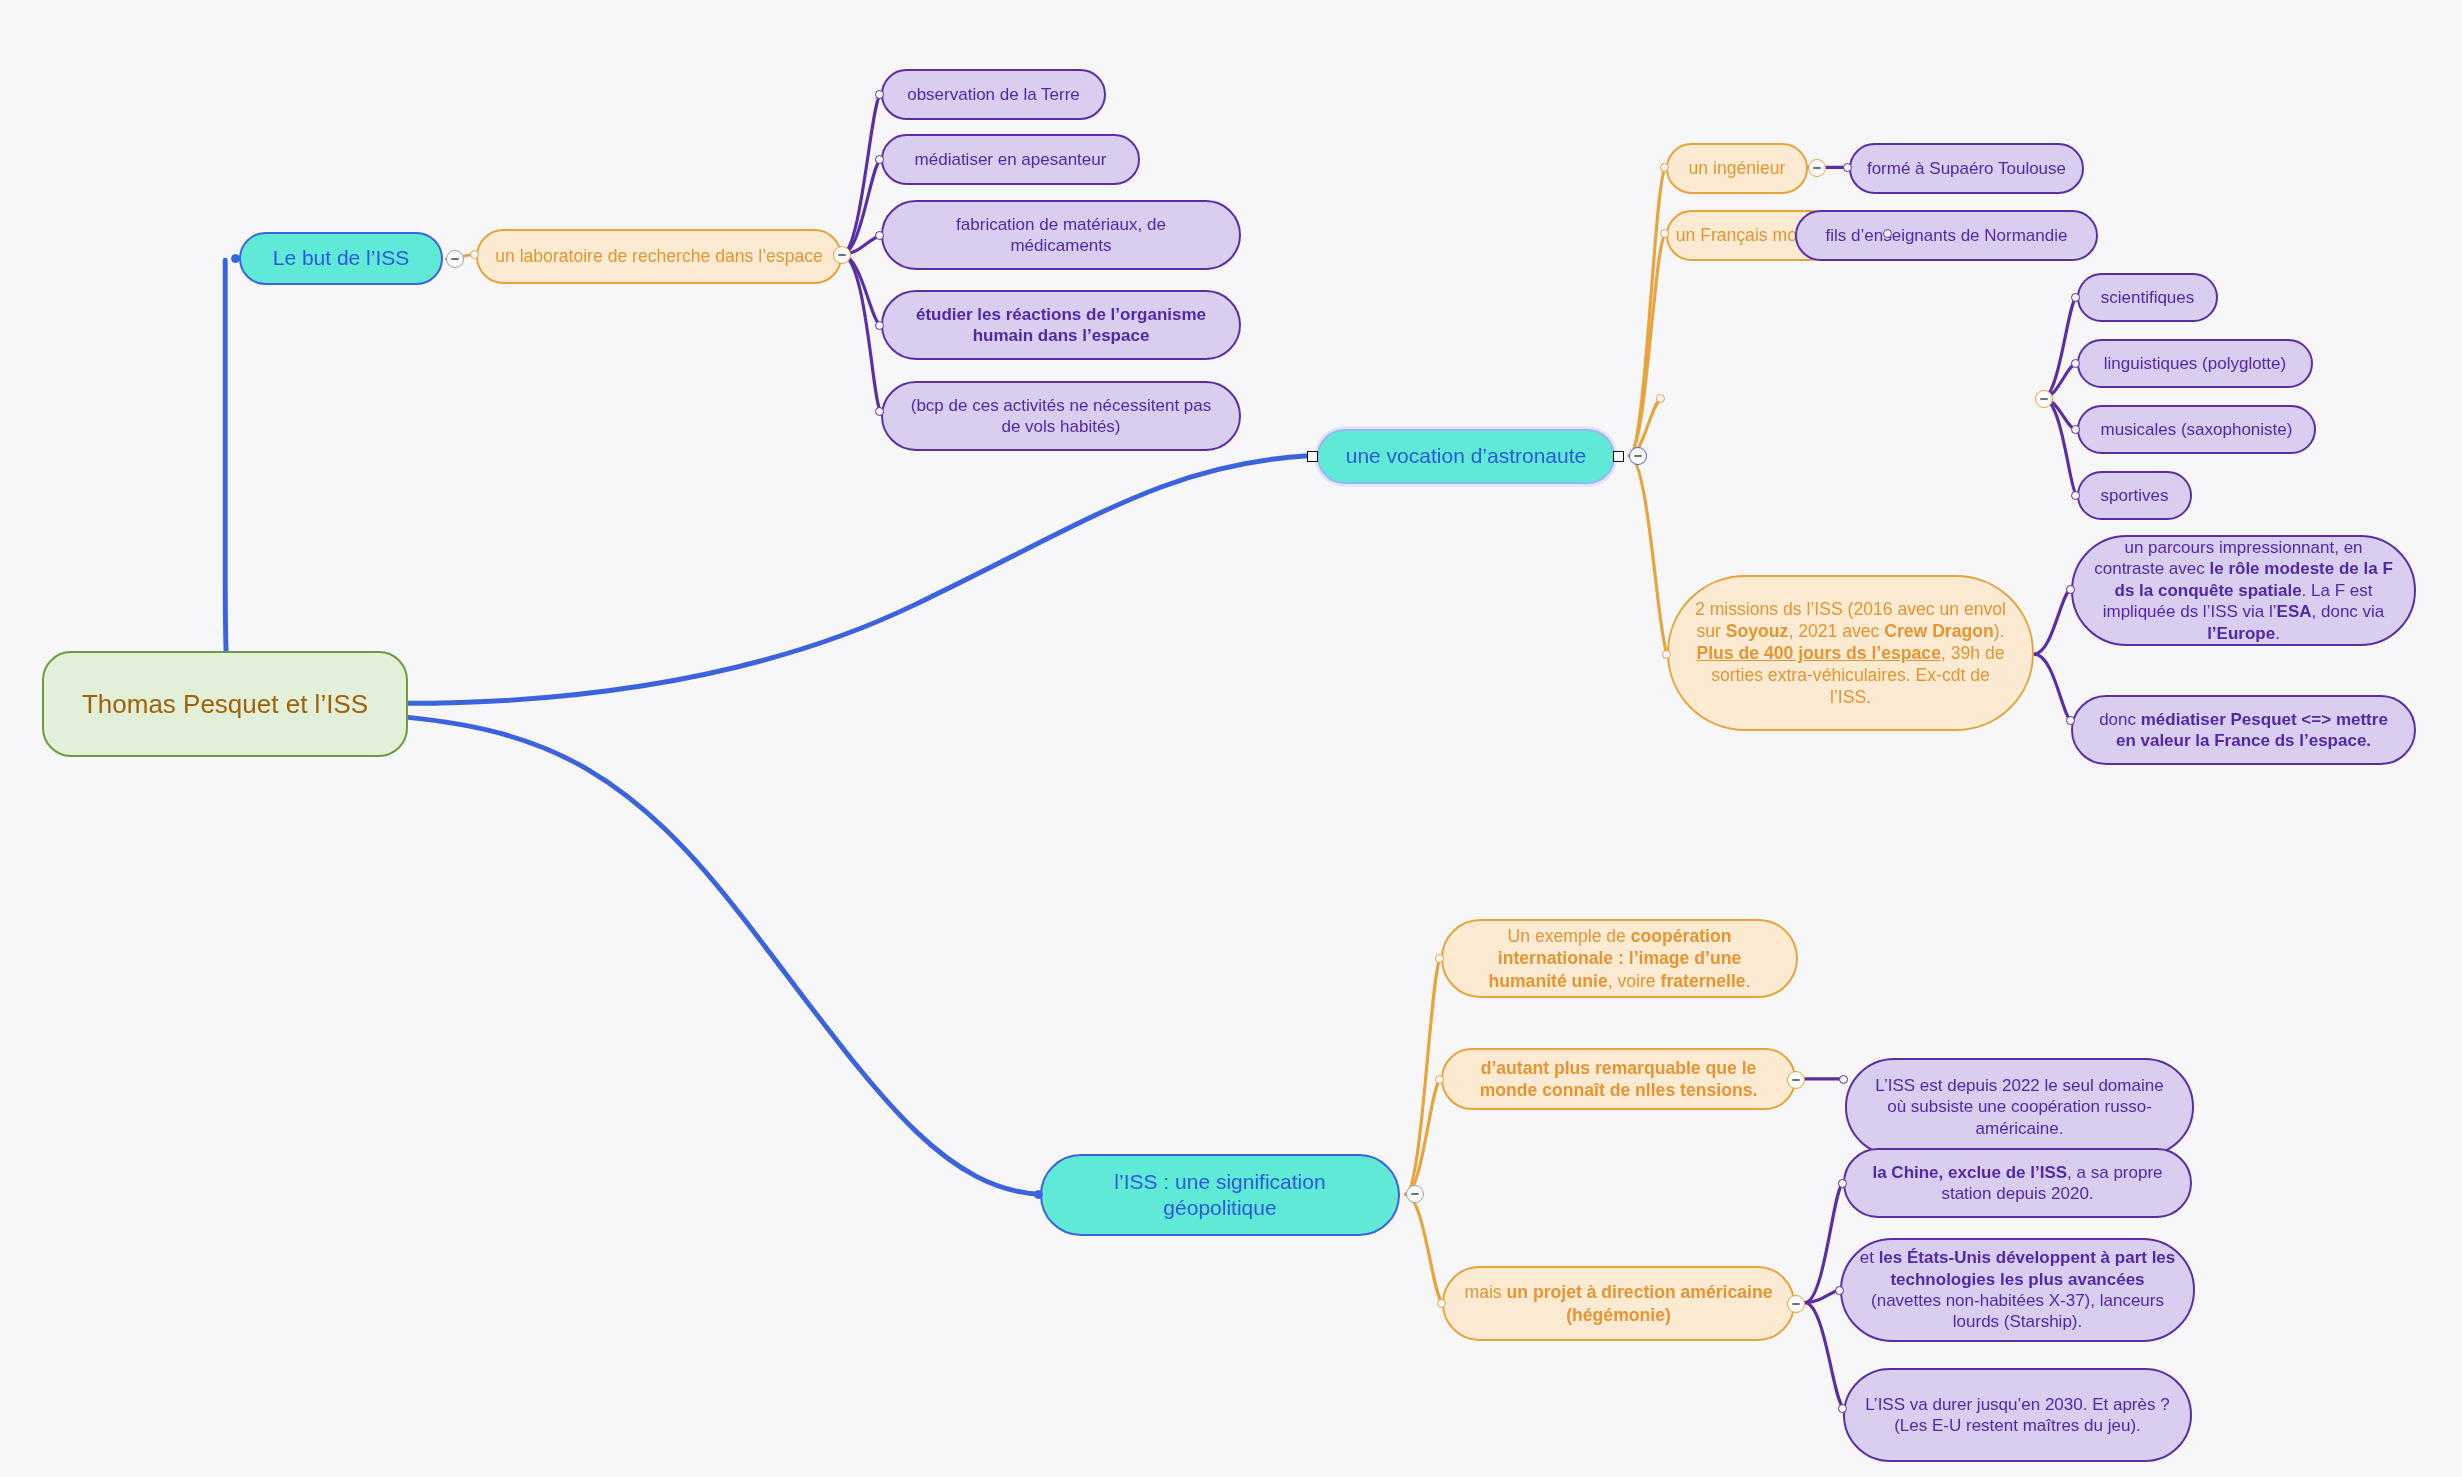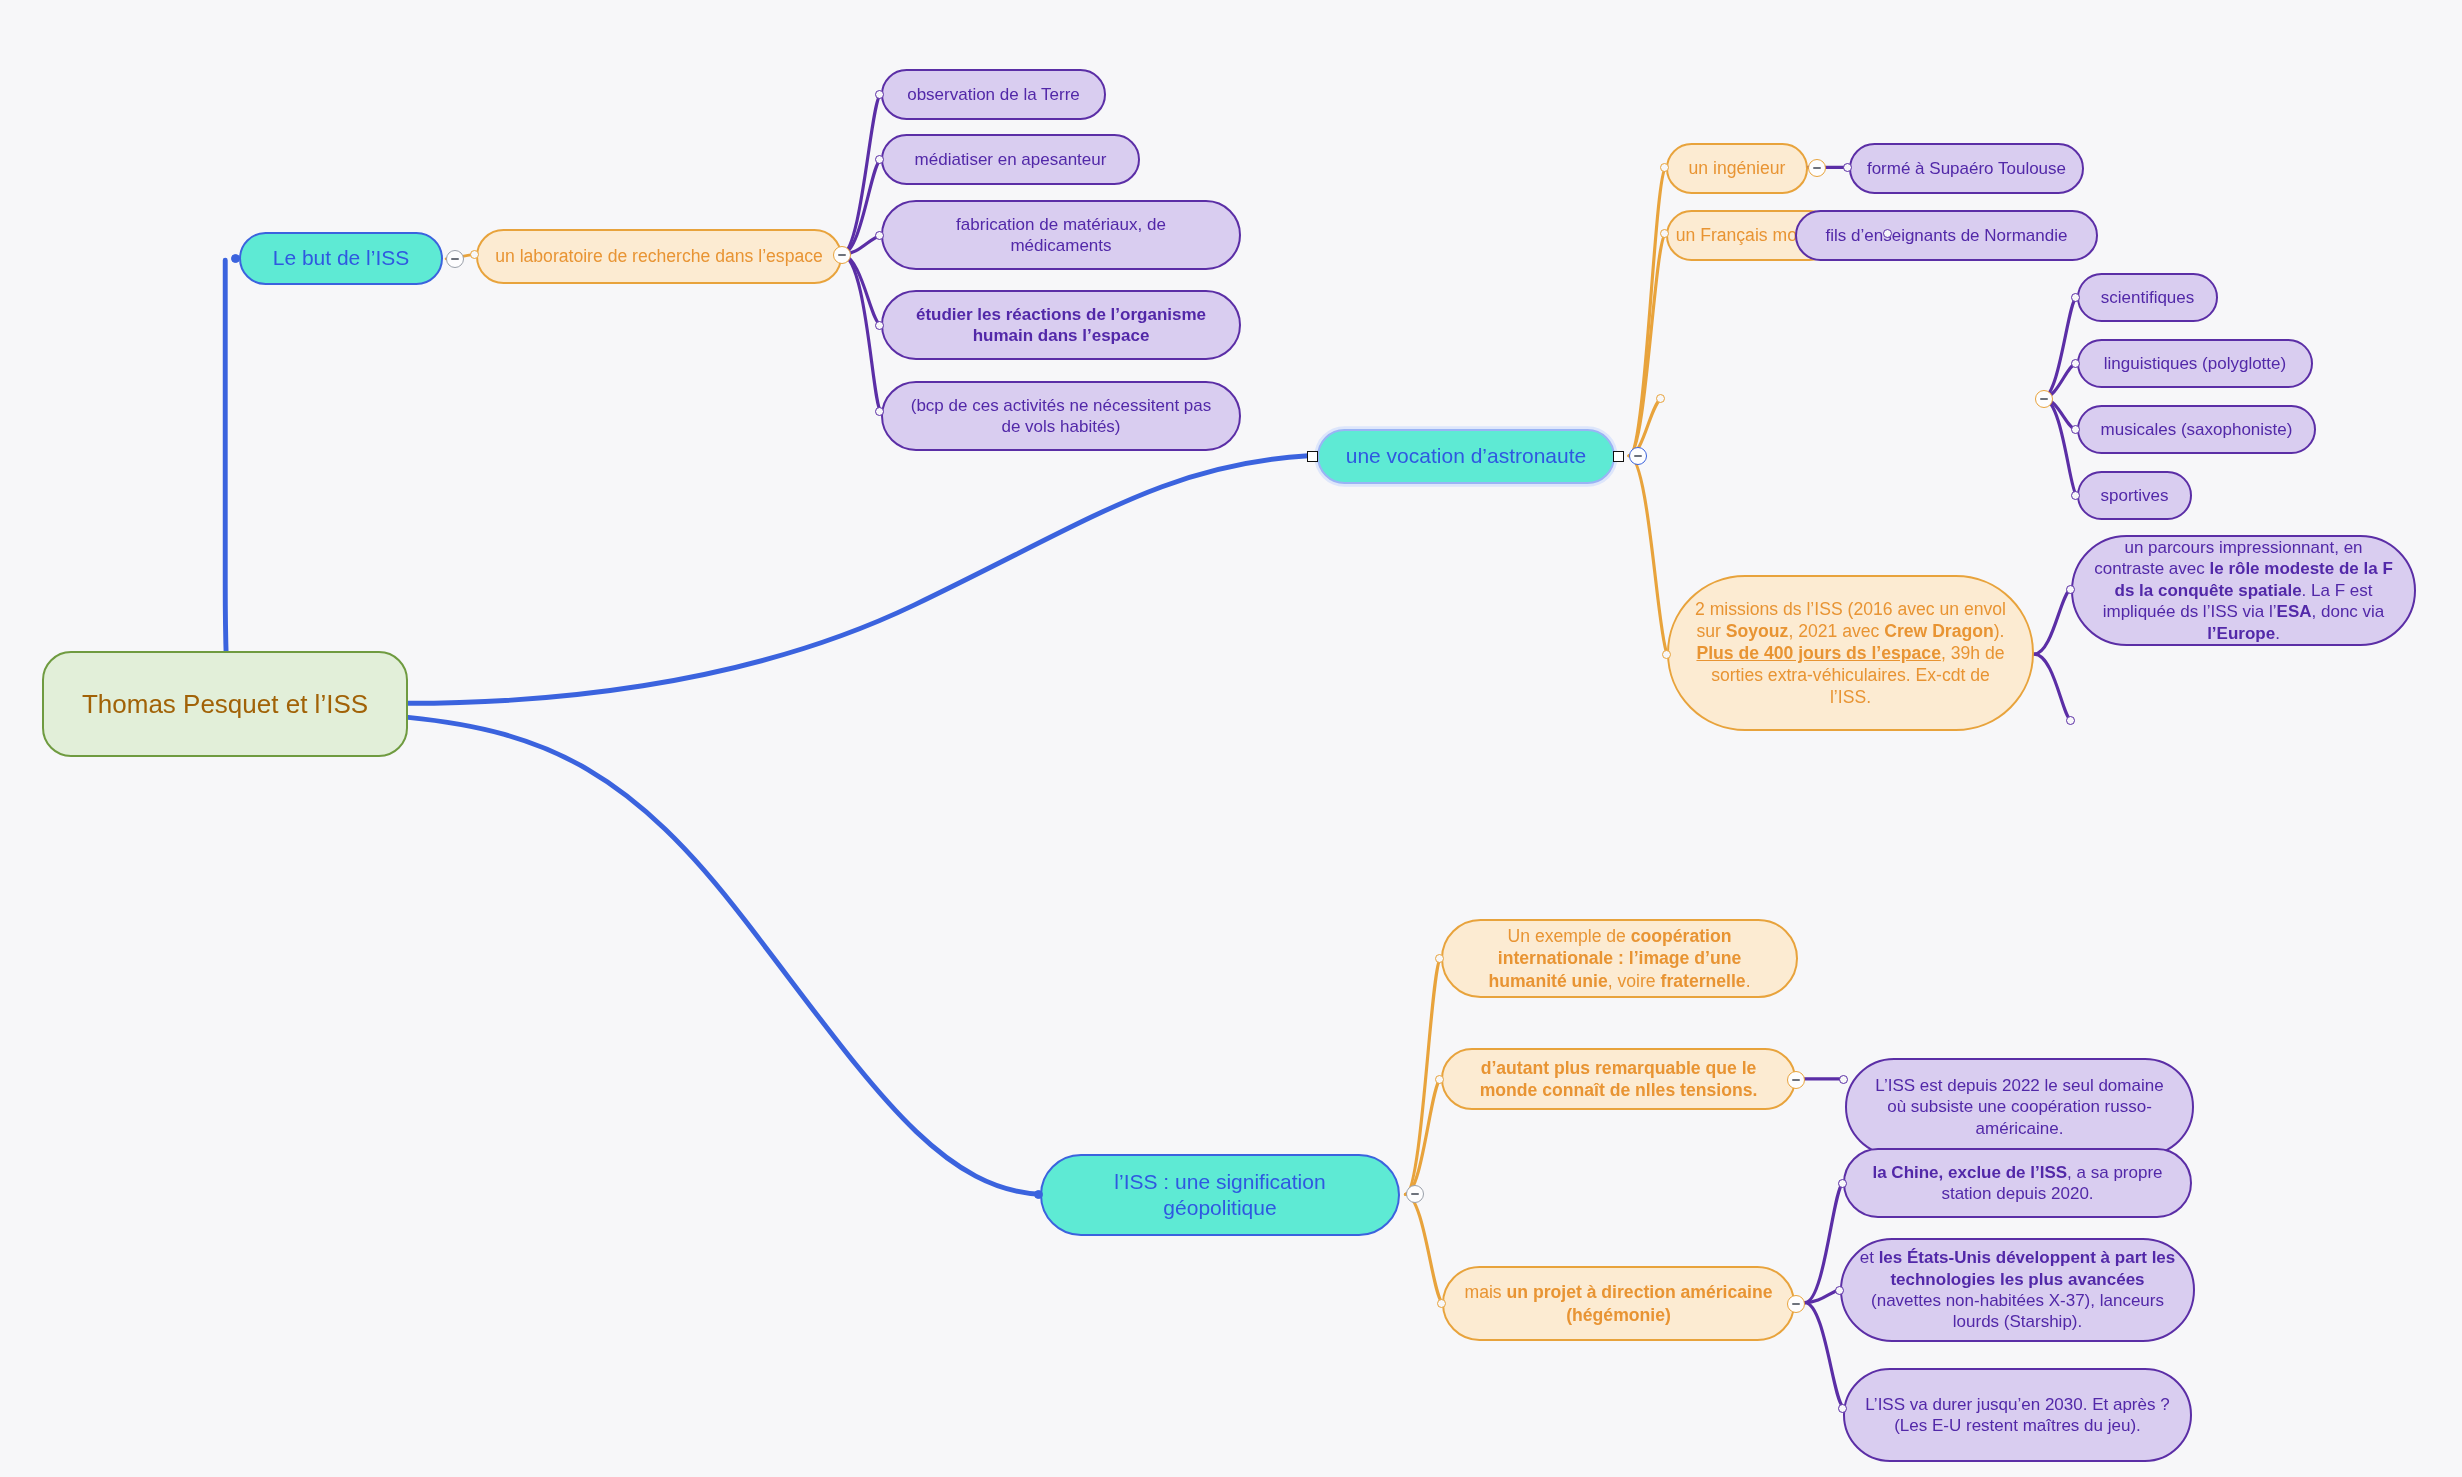--- a/index.html
+++ b/index.html
@@ -230,20 +230,23 @@
   <div class="node n-l2" style="left:1667px; top:575px; width:367px; height:156px; padding:0 19.7px;">
     <span class="txt">2 missions ds l’ISS (2016 avec un envol sur <b>Soyouz</b>, 2021 avec <b>Crew Dragon</b>). <u><b>Plus de 400 jours ds l’espace</b></u>, 39h de sorties extra-véhiculaires. Ex-cdt de l’ISS.</span>
   </div>
   <span class="dot orange" style="left:1662px; top:650px;"></span>
 
   <div class="node n-l3" style="left:2071px; top:535px; width:345px; height:111px; padding:0 18.3px;">
     <span class="txt">un parcours impressionnant, en contraste avec <b>le rôle modeste de la F ds la conquête spatiale</b>. La F est impliquée ds l’ISS via l’<b>ESA</b>, donc via <b>l’Europe</b>.</span>
   </div>
   <span class="dot" style="left:2066px; top:585px;"></span>
 
+  <div class="node n-l3" style="left:2071px; top:695px; width:345px; height:70px; padding:0 18.3px;">
+    <span class="txt">donc <b>médiatiser Pesquet &lt;=&gt; mettre en valeur la France ds l’espace.</b></span>
+  </div>
   <span class="dot" style="left:2066px; top:716px;"></span>
 
   <div class="node n-l1" style="left:1040px; top:1154px; width:360px; height:82px; padding:0 18.3px;">
     <span class="txt">l’ISS : une signification géopolitique</span>
   </div>
   <span class="dot blue" style="left:1034px; top:1190px;"></span>
   <div class="toggle gray" style="left:1406px; top:1185px;">
     <i></i>
   </div>
 

